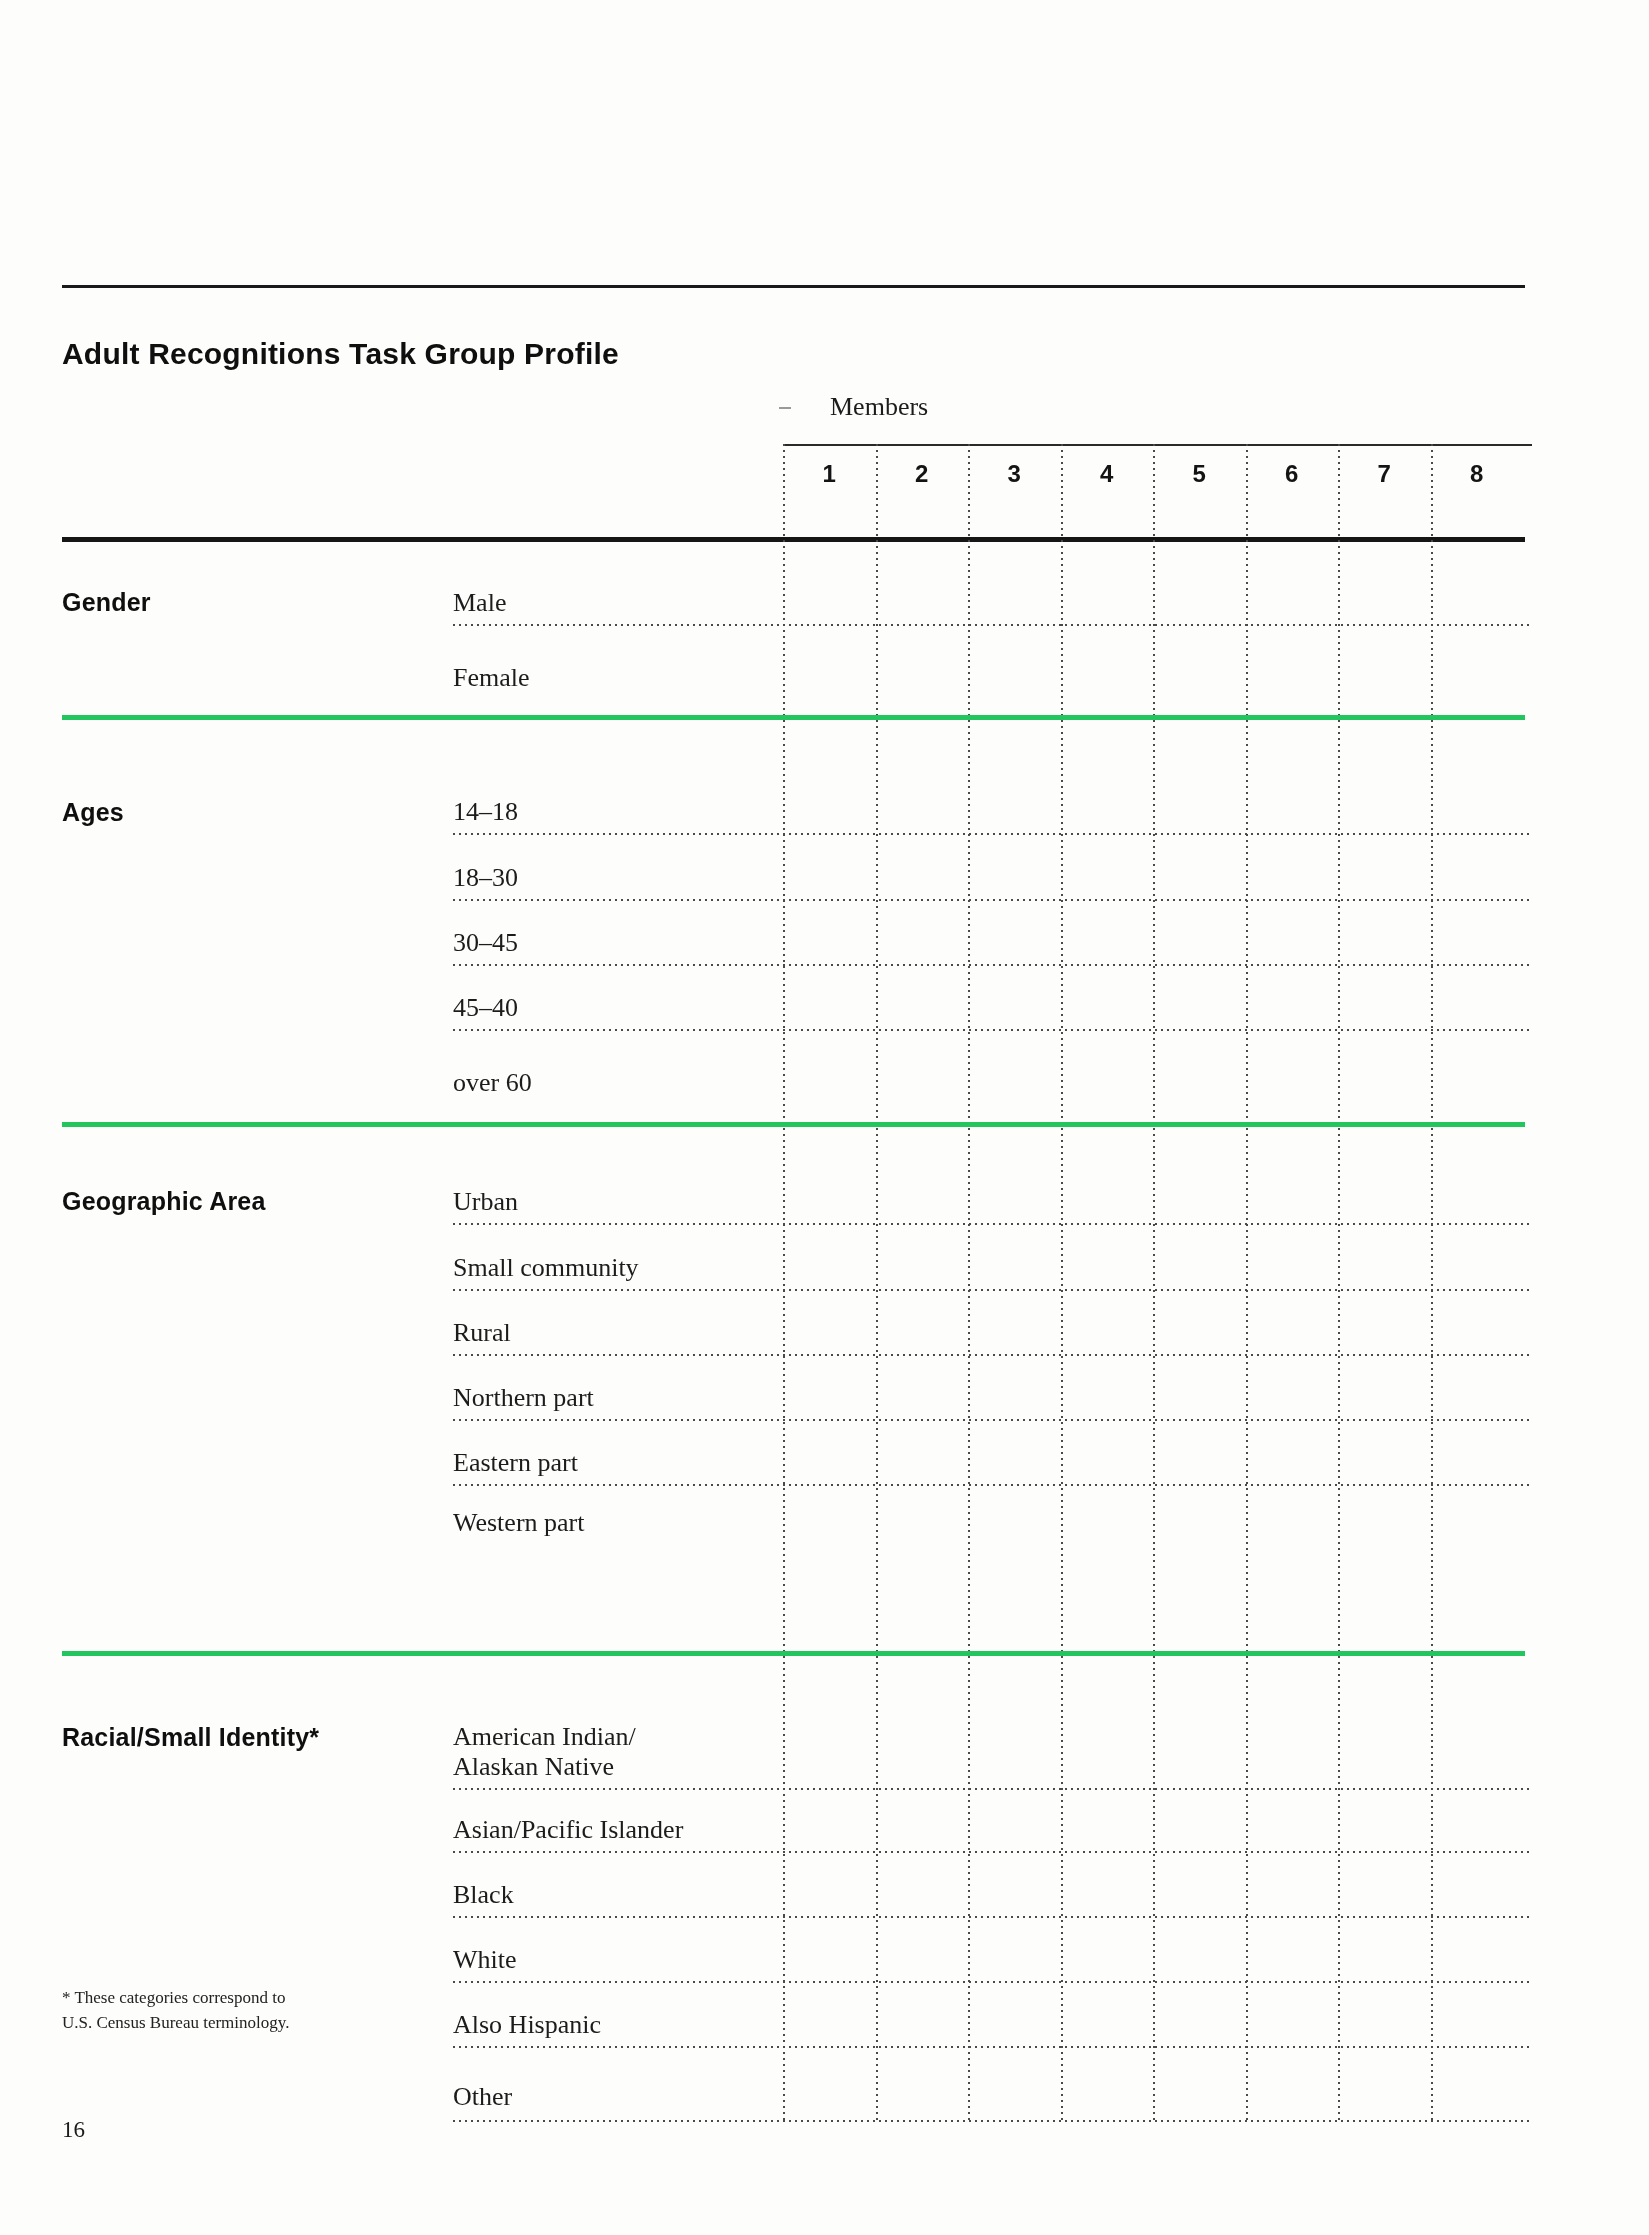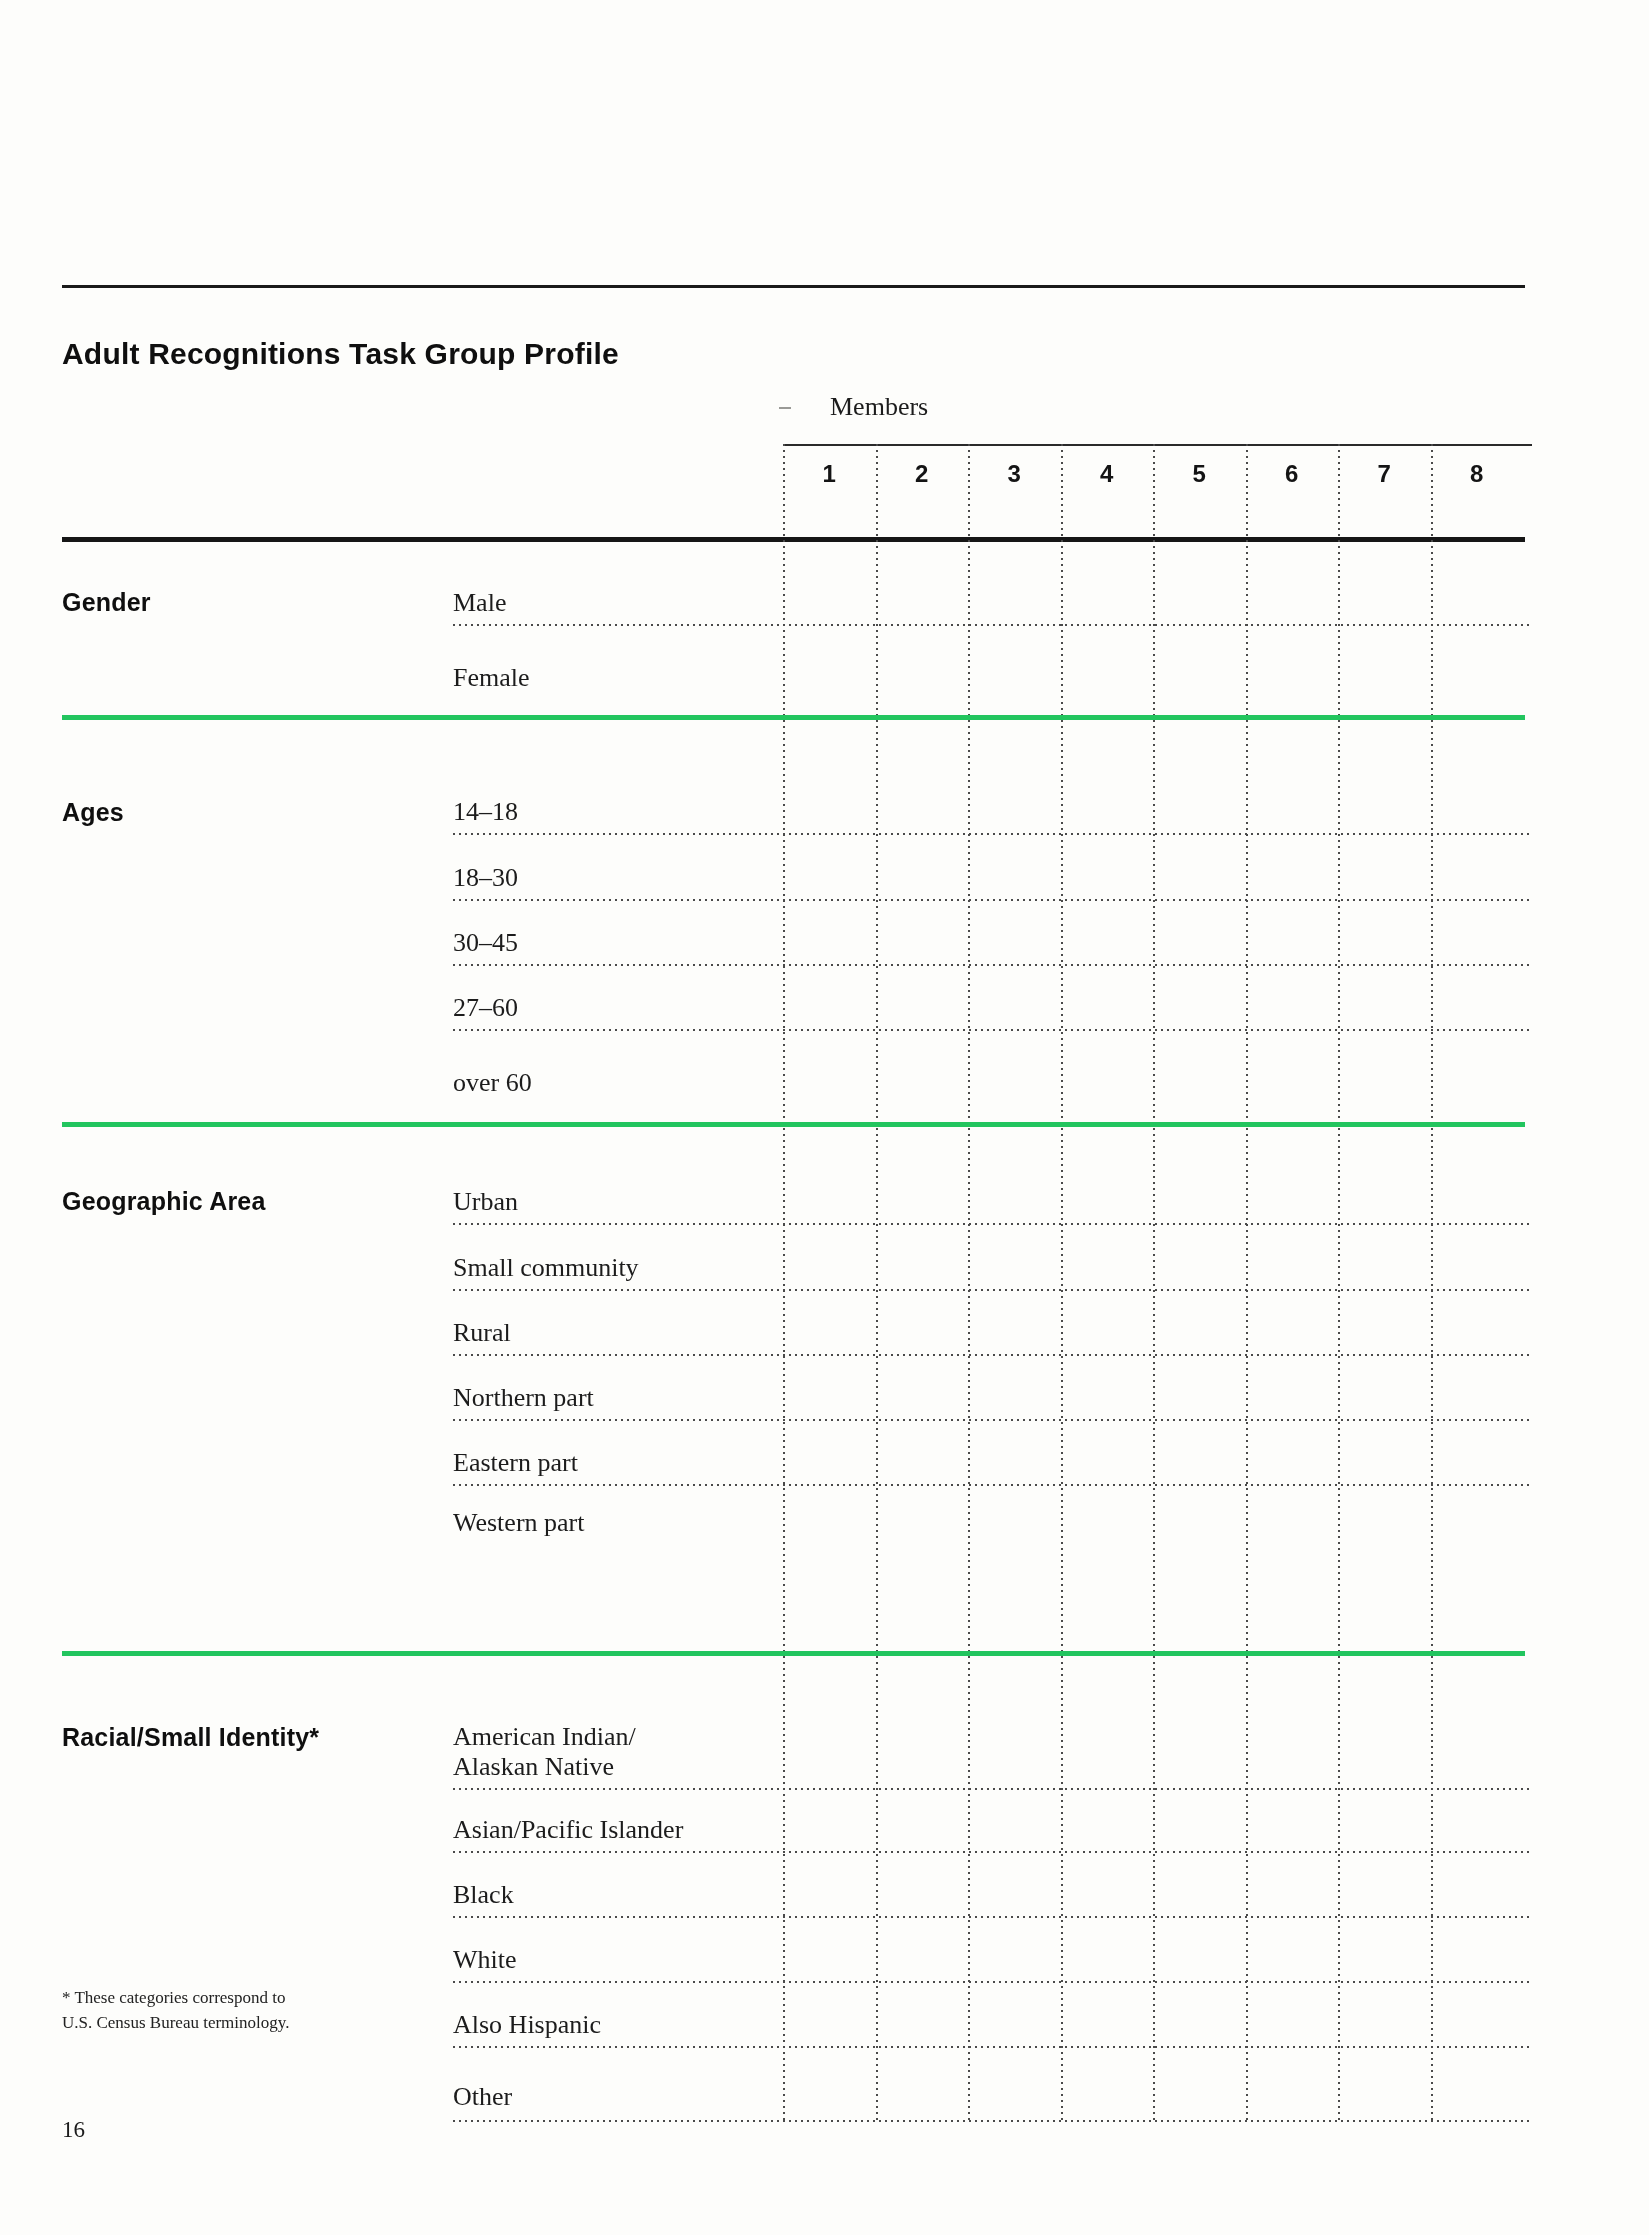--- a/index.html
+++ b/index.html
@@ -142,21 +142,21 @@
         </div>
         <div class="row" style="height: 66px;">
           <div class="row-label" style="bottom: 8px;">18–30</div>
           <div class="dotline"></div>
         </div>
         <div class="row" style="height: 65px;">
           <div class="row-label" style="bottom: 8px;">30–45</div>
           <div class="dotline"></div>
         </div>
         <div class="row" style="height: 65px;">
-          <div class="row-label" style="bottom: 8px;">27–60</div>
+          <div class="row-label" style="bottom: 8px;">45–40</div>
           <div class="dotline"></div>
         </div>
         <div class="row" style="height: 97px;">
           <div class="row-label" style="bottom: 30px;">over 60</div>
         </div>
       </div>
       <div class="section thick-bottom" style="height: 529px;">
         <div class="section-label" style="top: 60px;">Geographic Area</div>
         <div class="row" style="height: 98px;">
           <div class="row-label" style="bottom: 8px;">Urban</div>

